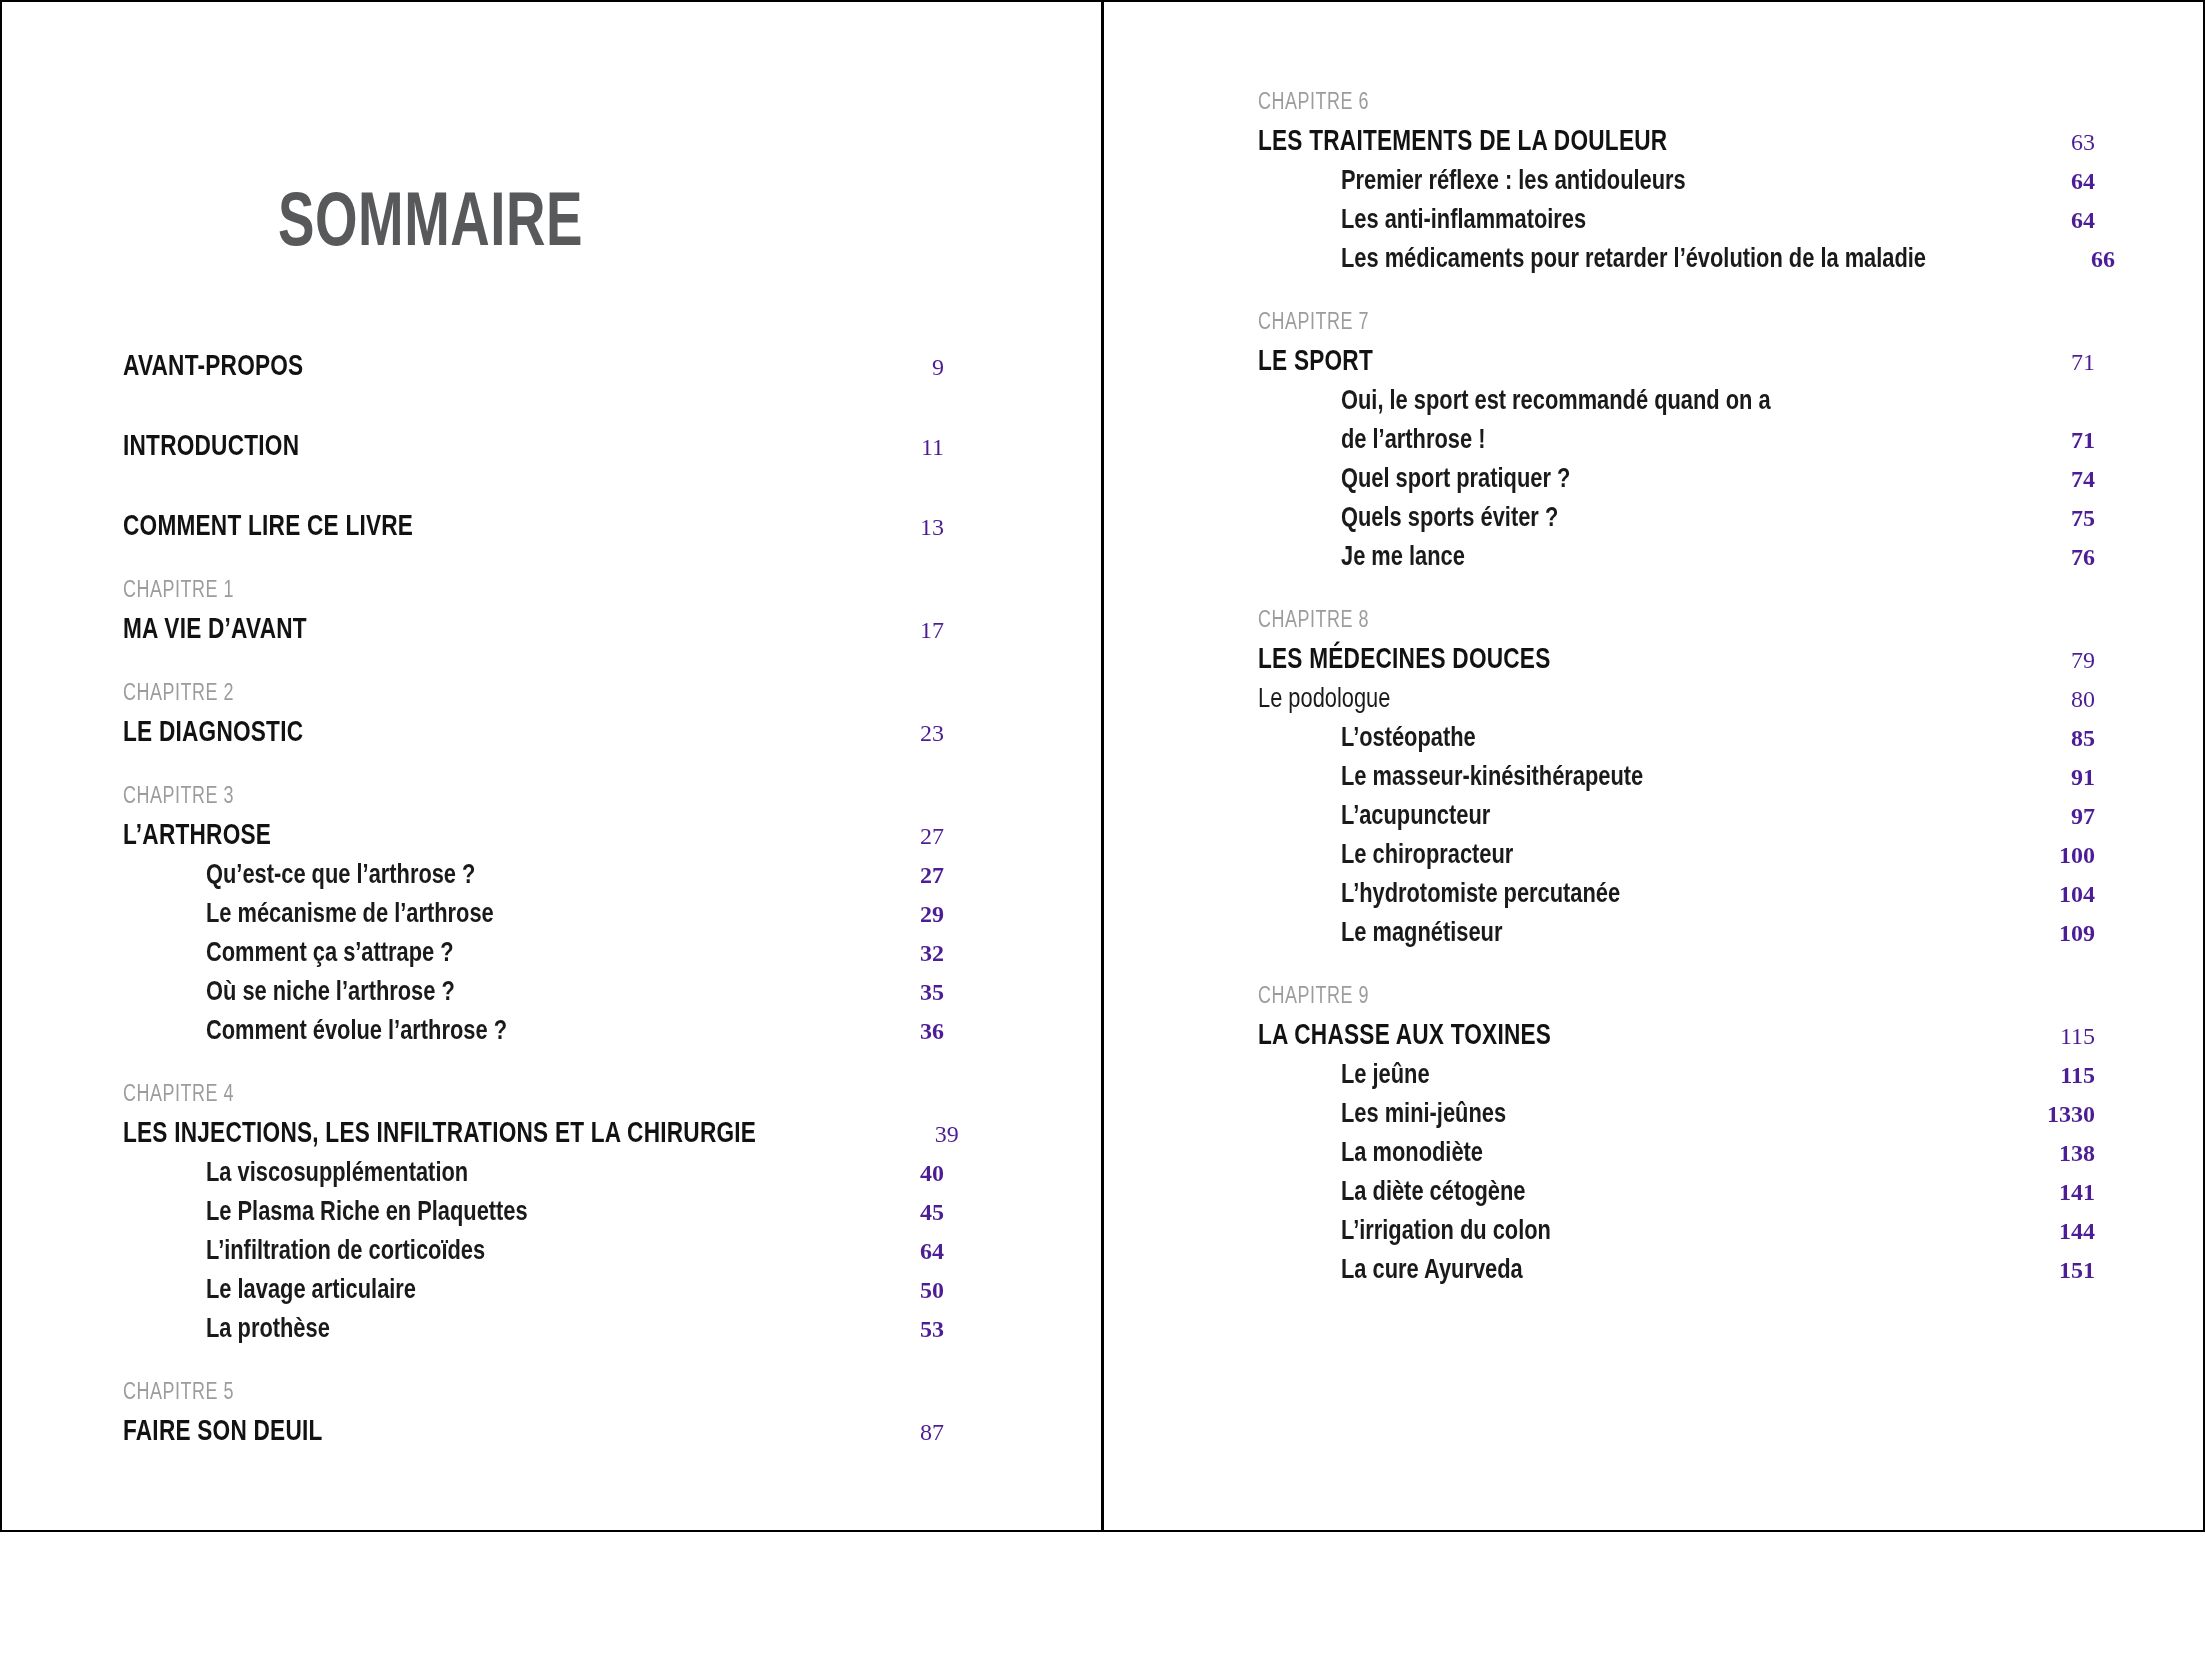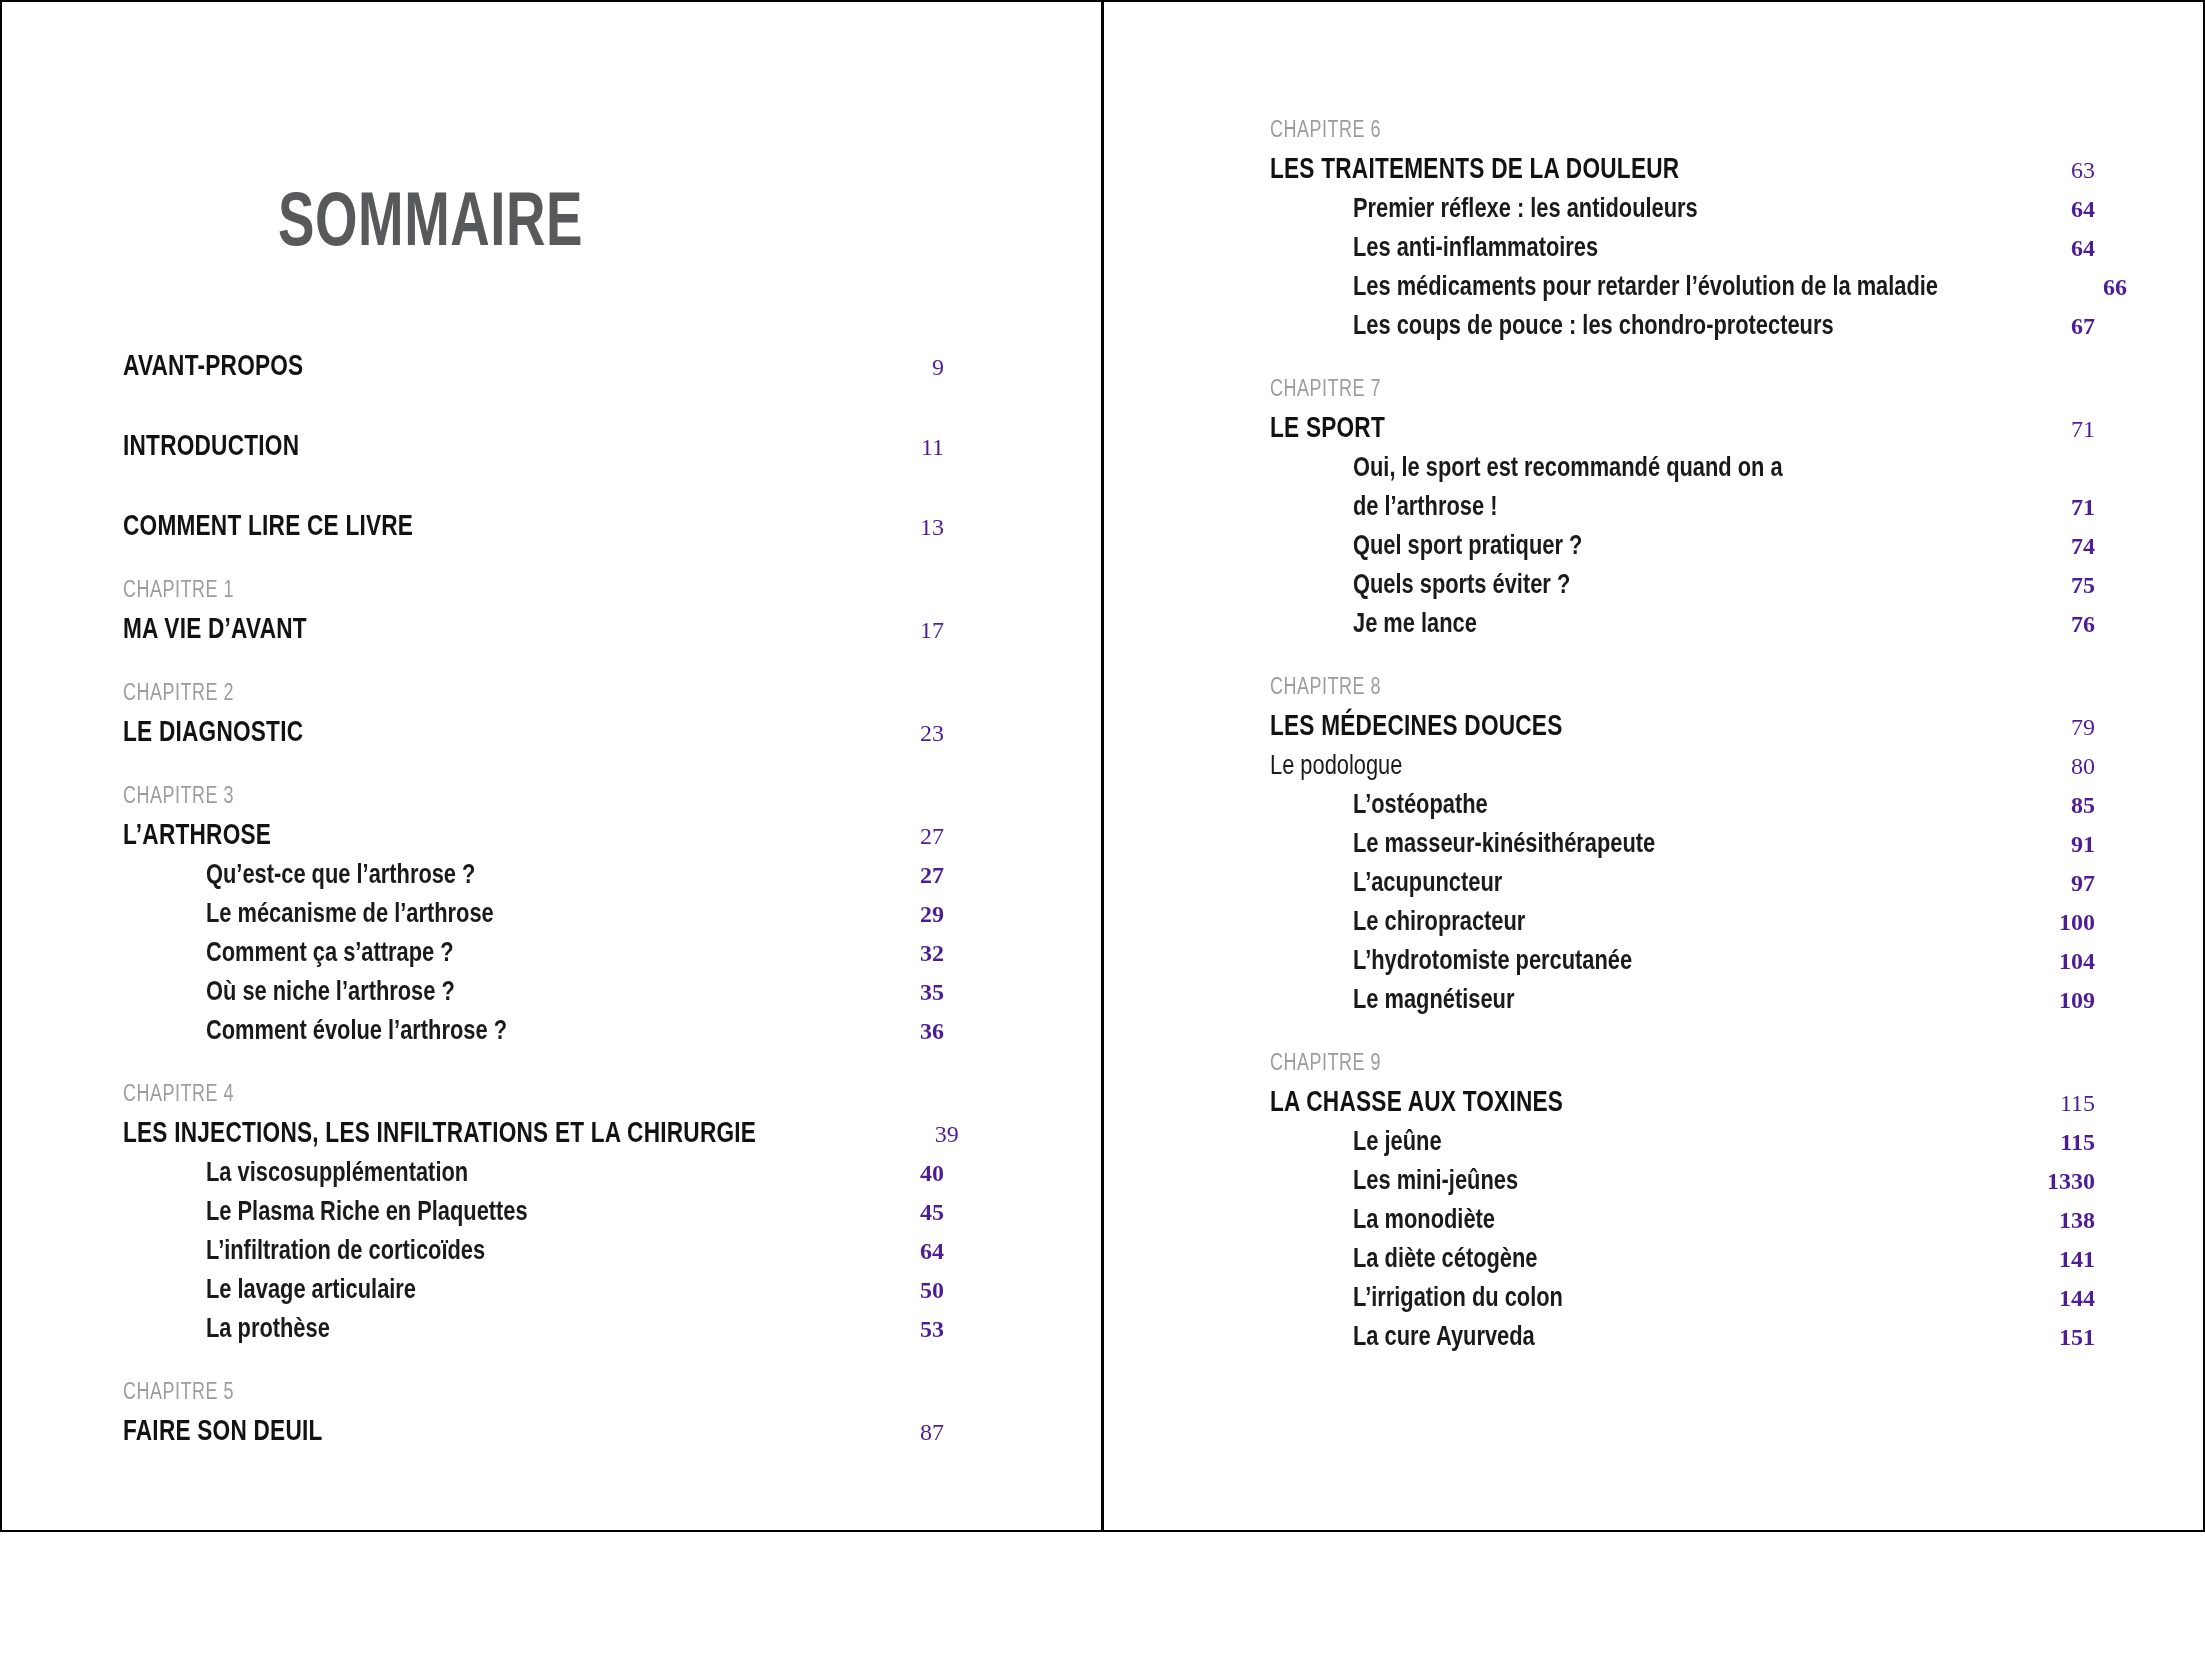--- a/index.html
+++ b/index.html
@@ -37,21 +37,21 @@
     font-weight: 700;
     color: #58595b;
     letter-spacing: 0.7px;
     width: max-content;
     transform: scaleX(0.72);
     transform-origin: 0 0;
     white-space: nowrap;
   }
 
   .rows { }
-  #right-rows { padding-top: 108px; margin-left: 12px; }
+  #right-rows { padding-top: 80px; }
   .section.solo { margin-top: 41px; }
   .section.chap { margin-top: 25px; }
   #left-rows .section:first-child  { margin-top: 89px; }
   #right-rows .section:first-child { margin-top: 0; }
 
   .row {
     display: flex;
     align-items: baseline;
     height: 39px;
     padding-left: var(--ml);
@@ -219,24 +219,20 @@
             <span class="page-num">64</span>
           </div>
           <div class="row sub">
             <span class="label">Les anti-inflammatoires</span>
             <span class="page-num">64</span>
           </div>
           <div class="row sub">
             <span class="label">Les médicaments pour retarder l’évolution de la maladie</span>
             <span class="page-num">66</span>
           </div>
-          <div class="row sub">
-            <span class="label">Les coups de pouce : les chondro-protecteurs</span>
-            <span class="page-num">67</span>
-          </div>
         </div>
         <div class="section chap">
           <div class="row chapter">
             <span class="label">CHAPITRE 7</span>
           </div>
           <div class="row main">
             <span class="label">LE SPORT</span>
             <span class="page-num">71</span>
           </div>
           <div class="row sub">

